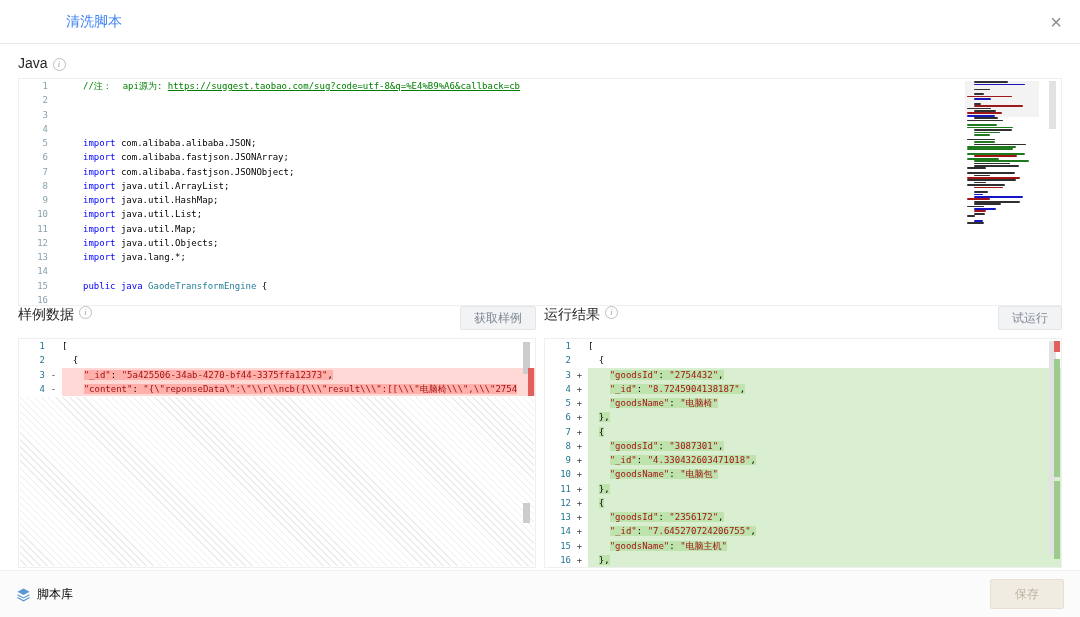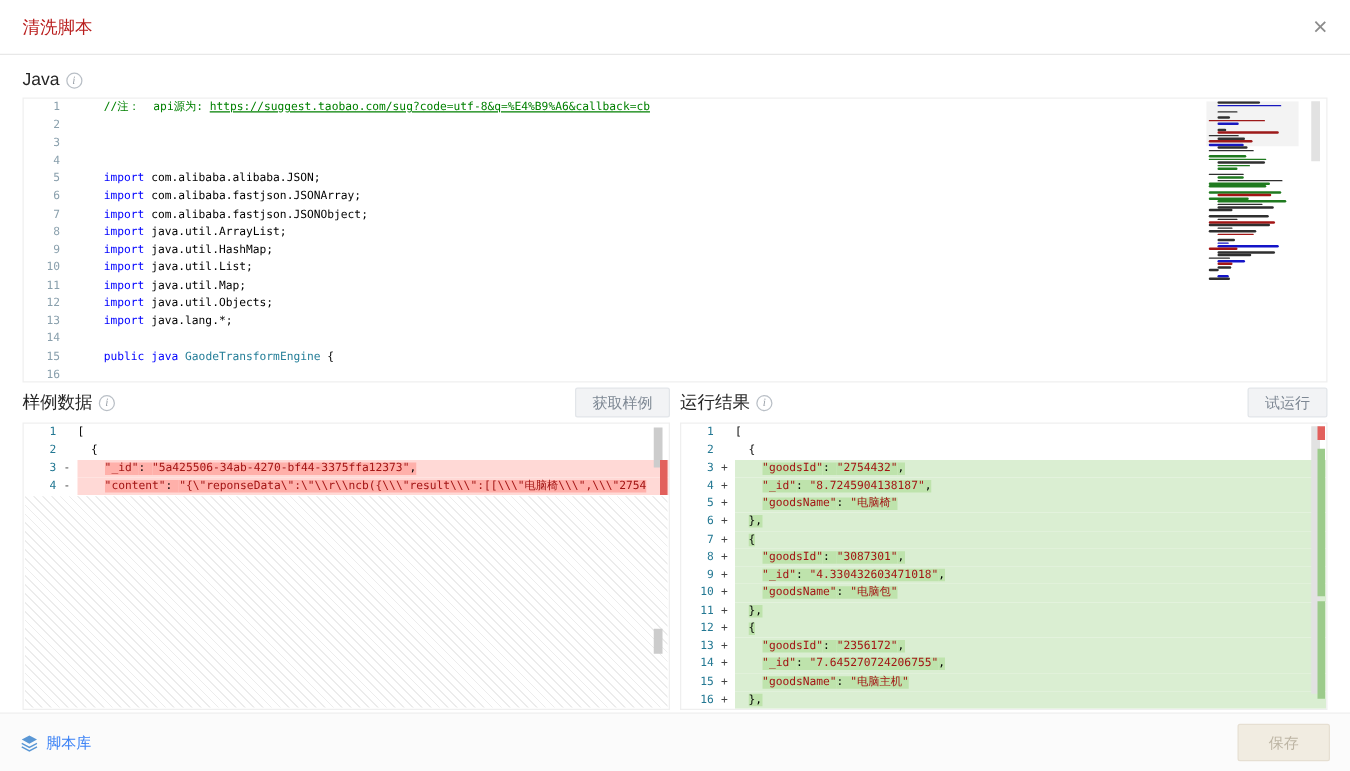--- a/index.html
+++ b/index.html
@@ -4,21 +4,21 @@
 <style>
   * { margin:0; padding:0; box-sizing:border-box; }
   html,body { width:1080px; height:617px; overflow:hidden; background:#fff;
     font-family:"Liberation Sans", sans-serif; color:#262626; }
 
   .modal { position:relative; width:1080px; height:617px; background:#fff; }
 
   
   .modal-header { height:44px; display:flex; align-items:center; justify-content:space-between;
     padding:0 18px; border-bottom:1px solid #e8e8e8; }
-  .modal-title { font-size:14px; color:#b91c1c; }
+  .modal-title { font-size:14px; color:#3b82f6;margin-left:48px; }
   .close-btn { font-size:20px; color:#8c8c8c; line-height:1; cursor:pointer; }
 
   
   .lang-row { display:flex; align-items:flex-end; gap:5px; padding:11px 18px 7px 18px; }
   .lang-label { font-size:14px; color:#262626; }
   .info-icon { width:13px; height:13px; border:1px solid #b9bfc6; border-radius:50%;
     color:#9aa1a9; font-size:9px; line-height:11px; text-align:center; display:inline-block;
     font-family:"Liberation Serif", serif; font-style:italic; }
 
   
@@ -46,21 +46,21 @@
   .vscrollbar { position:absolute; top:0; right:0; bottom:0; width:14px; }
   .vslider { position:absolute; left:2px; width:7px; background:#cccccc; }
   .vslider.light { background:#e2e2e2; }
   .ruler-mark { position:absolute; right:1px; width:6px; }
   .ruler-mark.red { background:#e2605c; }
   .ruler-mark.green { background:#9ccb8b; }
 
   
   .bottom { display:flex; gap:8px; margin:0 18px; }
   .panel { flex:1; min-width:0; }
-  .panel-head { height:32px; display:flex; align-items:center; gap:5px; }
+  .panel-head { height:32px; display:flex; gap:5px; }
   .panel-title { font-size:14px; color:#262626; }
   .ghost-btn { margin-left:auto; height:24px; padding:0 13px; font-size:12px; color:#7e8894;
     background:#f2f3f5; border:1px solid #e2e5e9; border-radius:2px; cursor:pointer;
     font-family:"Liberation Sans", sans-serif; }
 
   .diff-editor { height:230px; }
   .diff-line { display:flex; height:14.25px; line-height:14.25px; white-space:pre; }
   .diff-line .dn { width:26px; text-align:right; color:#237893; flex:none; }
   .diff-line .ds { width:17px; text-align:center; color:#444; flex:none; }
   .diff-line .dc { flex:1; min-width:0; overflow:hidden; color:#000; }
@@ -69,21 +69,21 @@
   .diff-line.added .dc { background:var(--added-line-bg, #daeed2); }
   .diff-line.added .hl { background:var(--added-char-bg, #bee3ac); }
   .str { color:#a31515; }
 
   .hatch { position:absolute; left:1px; right:1px; bottom:1px; top:58px;
     background:repeating-linear-gradient(45deg, #ffffff 0px, #ffffff 4px, #ececec 4px, #ececec 5px); }
 
   
   .footer { position:absolute; left:0; right:0; bottom:0; height:47px; display:flex; align-items:center;
     justify-content:space-between; padding:0 16px; background:#fbfbfb; border-top:1px solid #f0f0f0; }
-  .script-lib { display:flex; align-items:center; gap:6px; font-size:12px; color:#3b82f6; cursor:pointer; }
+  .script-lib { display:flex; align-items:center; gap:6px; font-size:12px; color:#000000; cursor:pointer; }
   .save-btn { width:74px; height:30px; font-size:12px; color:#bdb5a4; background:#f1ece1;
     border:1px solid #e6dfd2; border-radius:2px; cursor:not-allowed;
     font-family:"Liberation Sans", sans-serif; }
 </style>
 </head>
 <body>
 
 <div class="modal">
 
   <div class="modal-header">

